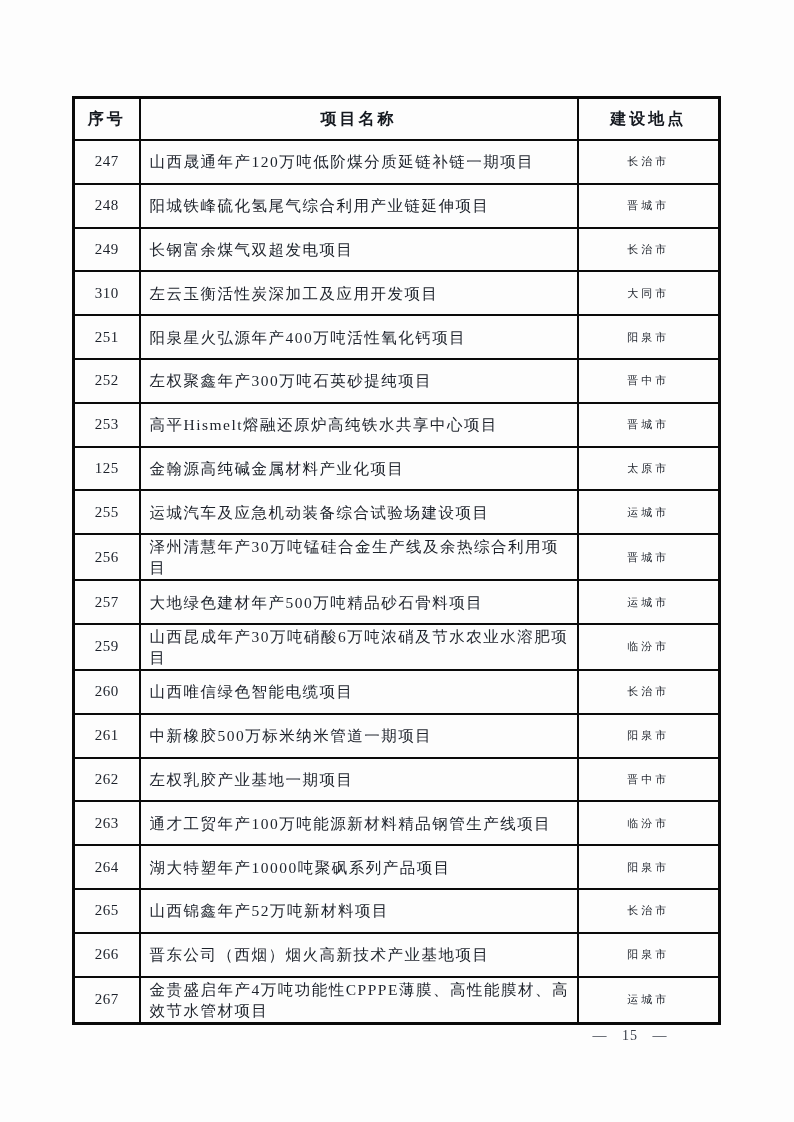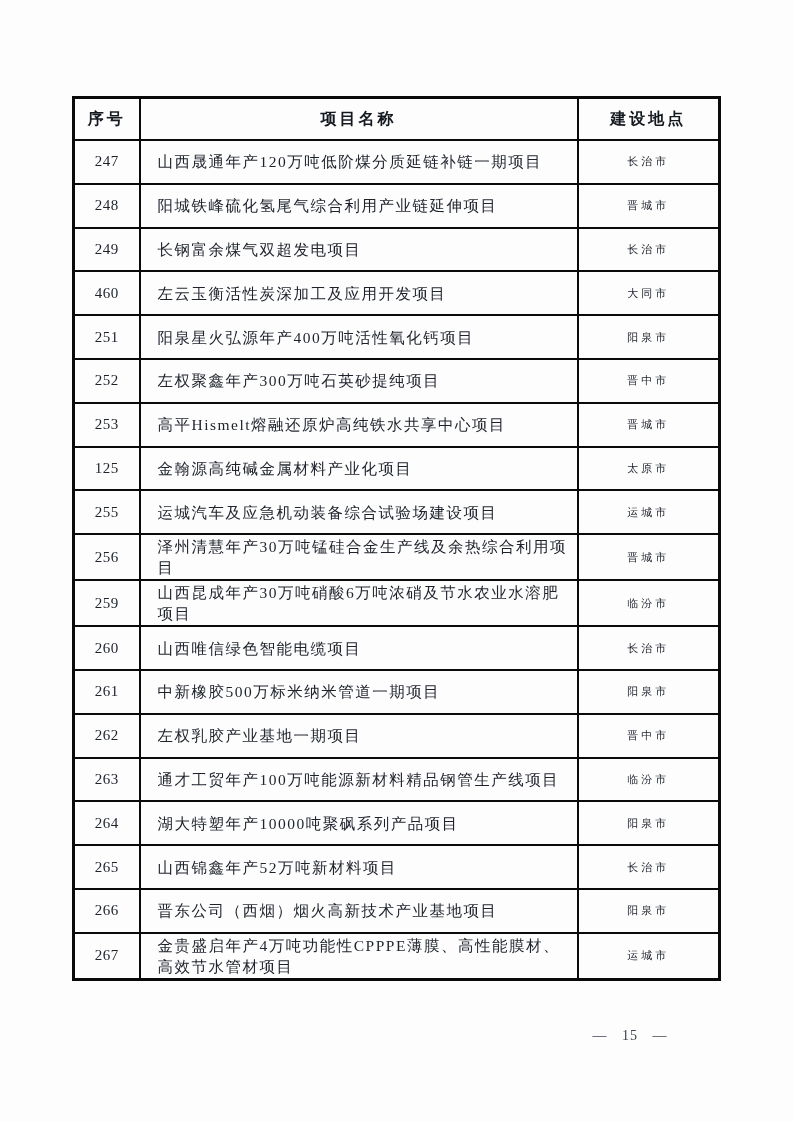--- a/index.html
+++ b/index.html
@@ -42,21 +42,21 @@
     padding: 1px 0;
   }
   td.cell-idx {
     text-align: center;
     font-size: 15px;
     letter-spacing: 0.5px;
     margin-top: 32px;
   }
   td.cell-name {
     text-align: left;
-    padding-left: 17px;
+    padding-left: 9px;
     padding-right: 6px;
     font-size: 15.5px;
     letter-spacing: 1.5px;
     line-height: 21px;
     margin-top: 8px;
   }
   td.cell-loc {
     text-align: center;
     font-size: 11px;
     letter-spacing: 3px;
@@ -99,21 +99,21 @@
         <td class="cell-idx">248</td>
         <td class="cell-name">阳城铁峰硫化氢尾气综合利用产业链延伸项目</td>
         <td class="cell-loc">晋城市</td>
       </tr>
       <tr>
         <td class="cell-idx">249</td>
         <td class="cell-name">长钢富余煤气双超发电项目</td>
         <td class="cell-loc">长治市</td>
       </tr>
       <tr>
-        <td class="cell-idx">460</td>
+        <td class="cell-idx">310</td>
         <td class="cell-name">左云玉衡活性炭深加工及应用开发项目</td>
         <td class="cell-loc">大同市</td>
       </tr>
       <tr>
         <td class="cell-idx">251</td>
         <td class="cell-name">阳泉星火弘源年产400万吨活性氧化钙项目</td>
         <td class="cell-loc">阳泉市</td>
       </tr>
       <tr>
         <td class="cell-idx">252</td>
@@ -132,20 +132,25 @@
       </tr>
       <tr>
         <td class="cell-idx">255</td>
         <td class="cell-name">运城汽车及应急机动装备综合试验场建设项目</td>
         <td class="cell-loc">运城市</td>
       </tr>
       <tr>
         <td class="cell-idx">256</td>
         <td class="cell-name">泽州清慧年产30万吨锰硅合金生产线及余热综合利用项目</td>
         <td class="cell-loc">晋城市</td>
+      </tr>
+      <tr>
+        <td class="cell-idx">257</td>
+        <td class="cell-name">大地绿色建材年产500万吨精品砂石骨料项目</td>
+        <td class="cell-loc">运城市</td>
       </tr>
       <tr>
         <td class="cell-idx">259</td>
         <td class="cell-name">山西昆成年产30万吨硝酸6万吨浓硝及节水农业水溶肥项目</td>
         <td class="cell-loc">临汾市</td>
       </tr>
       <tr>
         <td class="cell-idx">260</td>
         <td class="cell-name">山西唯信绿色智能电缆项目</td>
         <td class="cell-loc">长治市</td>

